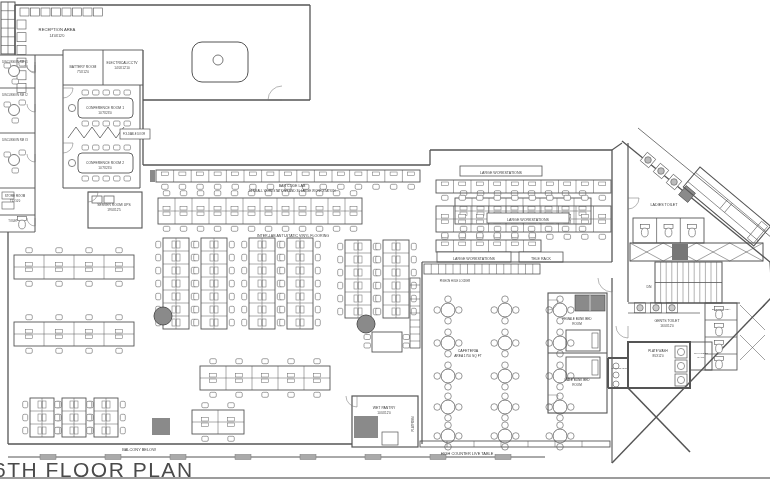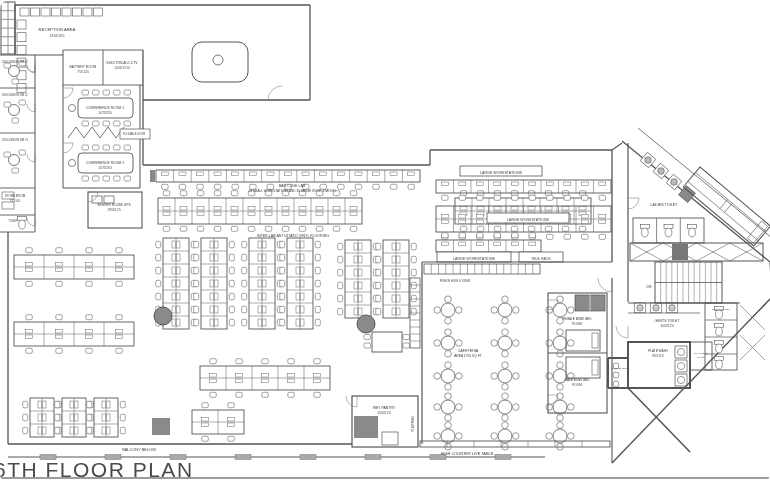--- a/index.html
+++ b/index.html
@@ -1,17 +1,17 @@
 <!DOCTYPE html>
 <html><head>
 <meta charset="utf-8">
 <style>
   html,body{margin:0;padding:0;background:#ffffff;}
   .canvas{position:relative;width:770px;height:483px;background:#fff;overflow:hidden;
-          font-family:"Liberation Sans",sans-serif;border-radius:9px;}
+          font-family:"Liberation Sans",sans-serif;}
   svg{position:absolute;top:0;left:0;}
   svg text{fill:#3c3c3c;font-family:"Liberation Sans",sans-serif;}
   .lbl{text-anchor:middle;}
   #plan-title{position:absolute;left:-6px;top:458px;font-size:21px;letter-spacing:1.5px;
           color:#4a4a4a;font-weight:400;white-space:nowrap;}
   .botline{position:absolute;left:0;top:477px;width:770px;height:2px;background:#9c9c9c;}
 </style>
 </head>
 <body>
 

